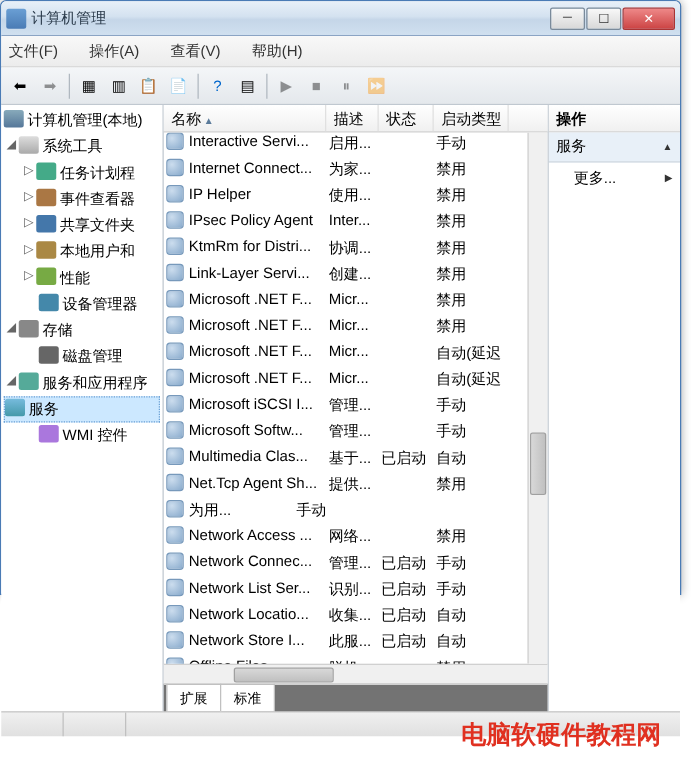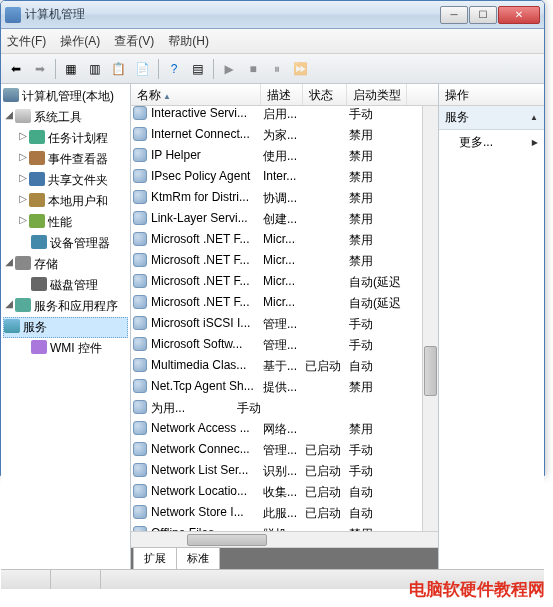--- a/index.html
+++ b/index.html
@@ -4,21 +4,21 @@
 <style>
 *{box-sizing:border-box;margin:0;padding:0;font-family:"Microsoft YaHei",Tahoma,sans-serif;font-size:12px;user-select:none}
 body{width:553px;height:607px;background:#fff;position:relative;overflow:hidden}
 .window{width:545px;height:476px;border:1px solid #4a7bb5;border-radius:5px 5px 0 0;background:#fff;position:relative;box-shadow:0 0 8px rgba(0,0,0,.3)}
 .titlebar{height:28px;background:linear-gradient(#e8f0f8,#d4e2f0 45%,#c5d6e8 55%,#d0e0f0);border-radius:4px 4px 0 0;display:flex;align-items:center;padding:0 4px;border-bottom:1px solid #8ba4c4}
 .title-icon{width:16px;height:16px;margin-right:4px;background:linear-gradient(#6a9fd4,#4a7bb5);border-radius:2px}
 .title-text{flex:1;color:#2a3a4a}
 .win-btns{display:flex;gap:1px}
 .win-btn{width:28px;height:18px;border:1px solid #7a8a9a;background:linear-gradient(#f8f8f8,#d8d8d8);border-radius:2px;display:flex;align-items:center;justify-content:center;font-size:10px;color:#333}
 .win-btn.close{width:42px;background:linear-gradient(#e88,#c44);color:#fff;border-color:#a33}
-.menubar{height:22px;background:linear-gradient(#f8f8f8,#ececec);display:flex;align-items:center;padding:12px 6px;gap:14px;border-bottom:1px solid #d0d0d0}
+.menubar{height:22px;background:linear-gradient(#f8f8f8,#ececec);display:flex;align-items:center;padding:12px 6px;gap:25px;border-bottom:1px solid #d0d0d0}
 .menu-item{color:#333;cursor:default}
 .toolbar{height:30px;background:linear-gradient(#f4f6f8,#e4e8ec);border-bottom:1px solid #c0c8d0;display:flex;align-items:center;padding:0 4px;gap:2px}
 .tb-btn{width:22px;height:22px;border:1px solid transparent;display:flex;align-items:center;justify-content:center;border-radius:2px}
 .tb-sep{width:1px;height:20px;background:#b0b8c0;margin:0 2px}
 .content{display:flex;height:485px;background:#fff}
 .tree{width:130px;border-right:1px solid #c0c8d0;overflow:hidden;padding:2px}
 .tree-item{display:flex;padding:2px 0;white-space:nowrap;cursor:default}
 .tree-item.selected{background:#cce8ff;border:1px dotted #6a9fd4;padding:1px 0}
 .expand{width:12px;text-align:center;color:#666;font-size:10px}
 .tree-icon{width:16px;height:14px;margin-right:3px;display:inline-block}
@@ -53,27 +53,27 @@
 .cell-desc{width:42px}
 .cell-status{width:44px}
 .cell-startup{width:60px}
 .scrollbar-v{width:16px;background:#f0f0f0;border-left:1px solid #d0d0d0;position:relative}
 .sb-thumb{position:absolute;left:1px;right:1px;top:240px;height:50px;background:linear-gradient(90deg,#d8d8d8,#c0c0c0);border:1px solid #a0a0a0;border-radius:2px}
 .scrollbar-h{height:16px;background:#f0f0f0;border-top:1px solid #d0d0d0;display:flex;align-items:center;padding:0 16px}
 .sb-thumb-h{width:80px;height:12px;margin-left:40px;background:linear-gradient(#d8d8d8,#c0c0c0);border:1px solid #a0a0a0;border-radius:2px}
 .tabs{height:22px;display:flex;align-items:flex-end;background:#737373;border-top:1px solid #d0d0d0;padding-left:2px}
 .tab{padding:3px 10px;border:1px solid #c0c0c0;background:#fff;border-bottom:none;margin-right:-1px;font-size:11px}
 .actions{width:105px;padding:0}
-.actions-header{height:22px;background:linear-gradient(#fff,#f0f0f0);padding:3px 6px;border-bottom:1px solid #d0d0d0;font-weight:normal}
+.actions-header{height:22px;background:linear-gradient(#fff,#f0f0f0);padding:3px 6px;border-bottom:1px solid #d0d0d0;font-weight:bold}
 .action-group{background:#e8f0f8;padding:3px 6px;border-bottom:1px solid #d0d8e0;display:flex;justify-content:space-between;align-items:center}
 .action-item{padding:4px 6px 4px 20px;display:flex;justify-content:space-between;align-items:center}
 .arrow{color:#333;font-size:8px}
 .statusbar{height:20px;background:linear-gradient(#f0f0f0,#e0e0e0);border-top:1px solid #c0c0c0;display:flex}
 .status-cell{border-right:1px solid #c0c0c0;width:50px;height:100%}
-.watermark{position:absolute;bottom:6px;right:8px;color:#e03020;font-size:17px;font-weight:bold;font-family:Liberation Sans, sans-serif}
+.watermark{position:absolute;bottom:6px;right:24px;color:#e03020;font-size:20px;font-weight:bold;font-family:Liberation Sans, sans-serif}
 .list-area{display:flex;flex:1;overflow:hidden}
 </style>
 </head>
 <body>
 
 <div class="window">
   <div class="titlebar">
     <div class="title-icon"></div>
     <div class="title-text">计算机管理</div>
     <div class="win-btns">

